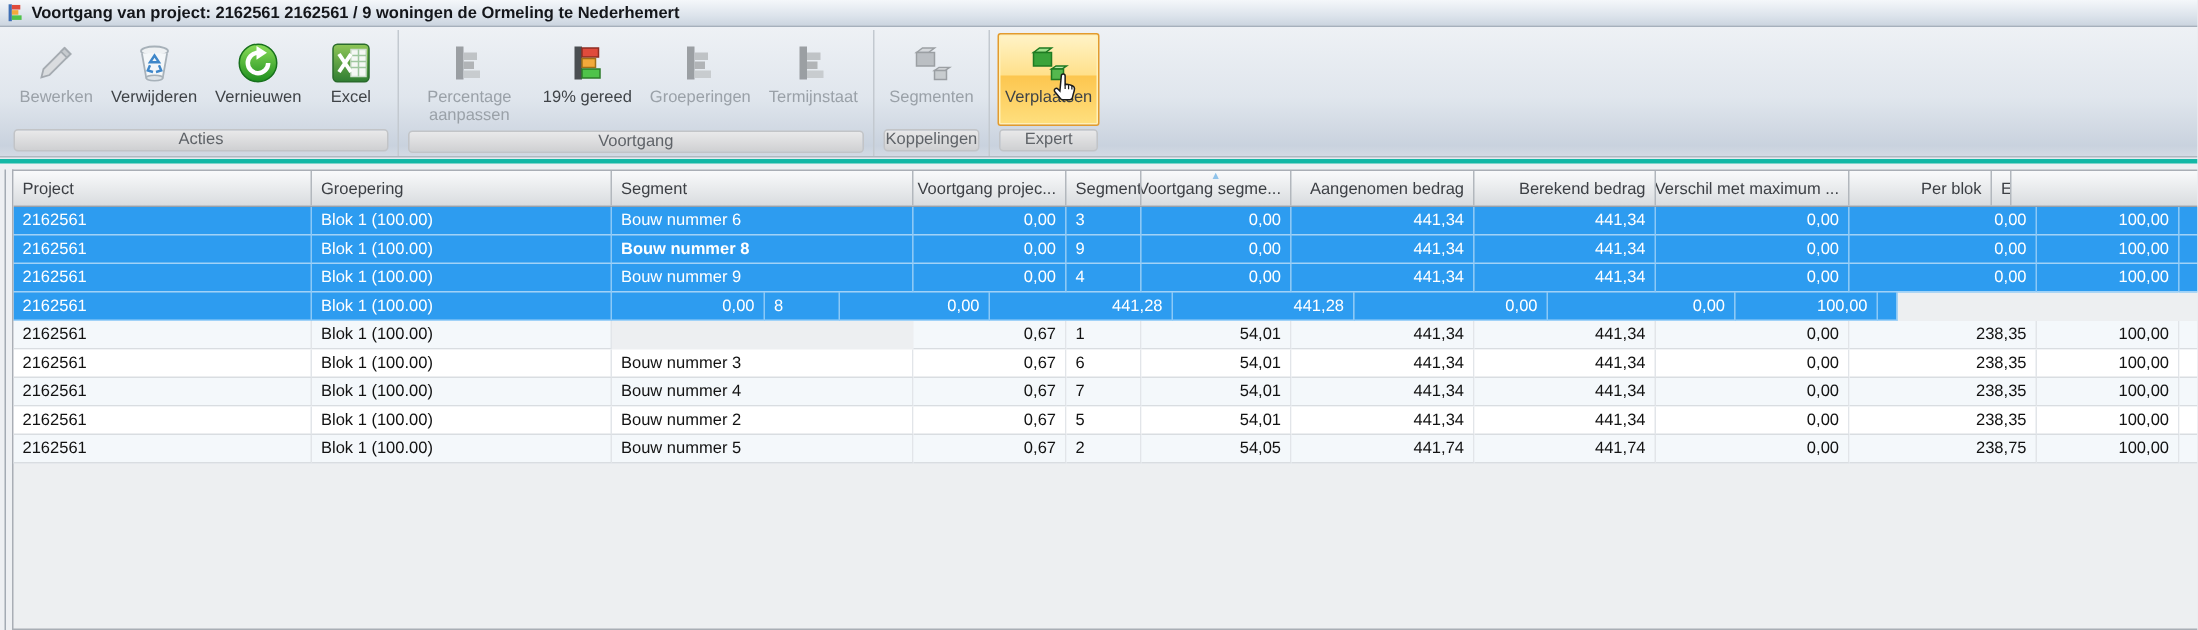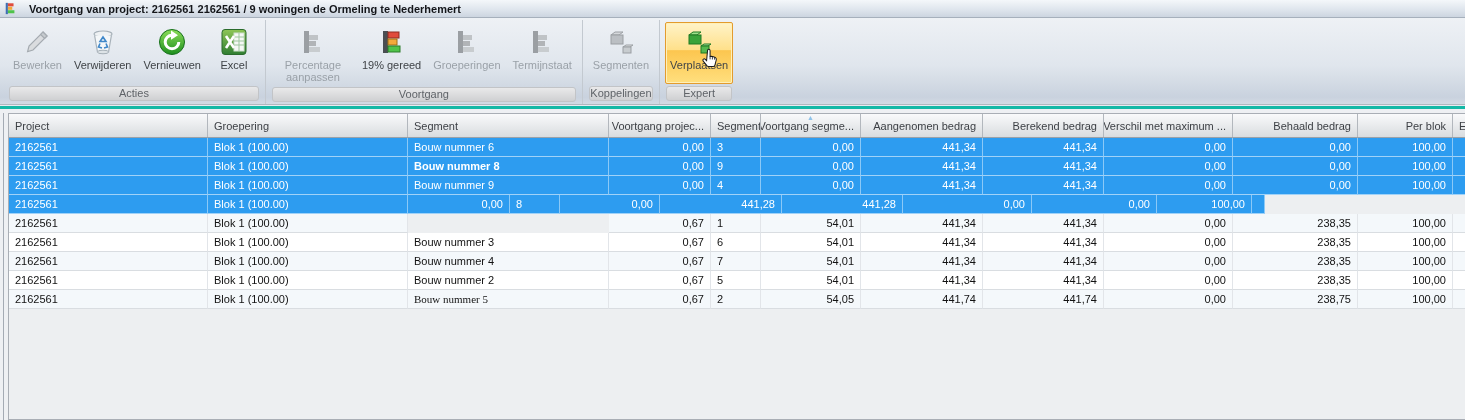--- a/index.html
+++ b/index.html
@@ -1,21 +1,21 @@
 <!DOCTYPE html>
 <html style="--sel: #2d9cf0; --hl-border: #e39b2d;"><head>
 <meta charset="utf-8">
 <style>
   * { margin:0; padding:0; box-sizing:border-box; }
   html,body { width:1465px; height:420px; overflow:hidden;
     font-family:"Liberation Sans", sans-serif; background:#e7ebf0; }
   .window { position:relative; width:1465px; height:420px; }
 
   
-  .titlebar { height:18px; display:flex; align-items:center; gap:12px; padding-left:4px;
+  .titlebar { height:18px; display:flex; align-items:center; gap:4px; padding-left:4px;
     background:linear-gradient(#f4f7fa,#dde4ec 60%,#ccd5e0); border-bottom:1px solid #a6b0bc; }
   .titlebar .title-text { font-size:11px; font-weight:700; color:#14161a; white-space:nowrap; }
   .title-icon { width:13px; height:13px; display:inline-block; }
   .title-icon svg { width:13px; height:13px; display:block; }
 
   
   .ribbon { height:87px; display:flex; align-items:stretch; padding:2px 0 0 5px;
     background:linear-gradient(#eef1f5,#e0e6ed 55%,#c9d2de 92%,#d3dae4);
     border-bottom:1px solid #b0b7bf; }
   .rb-group { display:flex; flex-direction:column; padding:0 3px; position:relative; }
@@ -245,23 +245,20 @@
             </div>
             <div class="hcell r" style="width: 122px;">
               <span>Aangenomen bedrag</span>
             </div>
             <div class="hcell r" style="width: 121px;">
               <span>Berekend bedrag</span>
             </div>
             <div class="hcell r" style="width: 129px;">
               <span>Verschil met maximum ...</span>
             </div>
-            <div class="hcell r" style="width: 125px;">
-              <span>Behaald bedrag</span>
-            </div>
             <div class="hcell r" style="width: 95px;">
               <span>Per blok</span>
             </div>
             <div class="hcell" style="width: 13px;">
               <span>E</span>
             </div>
           </div>
           <div class="row sel">
             <div class="cell" style="width: 199px;">2162561</div>
             <div class="cell" style="width: 200px;">Blok 1 (100.00)</div>
@@ -369,21 +366,21 @@
             <div class="cell r" style="width: 122px;">441,34</div>
             <div class="cell r" style="width: 121px;">441,34</div>
             <div class="cell r" style="width: 129px;">0,00</div>
             <div class="cell r" style="width: 125px;">238,35</div>
             <div class="cell r" style="width: 95px;">100,00</div>
             <div class="cell" style="width: 13px;"></div>
           </div>
           <div class="row band">
             <div class="cell" style="width: 199px;">2162561</div>
             <div class="cell" style="width: 200px;">Blok 1 (100.00)</div>
-            <div class="cell" style="width: 201px; font-family: Liberation Serif, serif;">Bouw nummer 5</div>
+            <div class="cell" style="width: 201px;">Bouw nummer 5</div>
             <div class="cell r" style="width: 102px;">0,67</div>
             <div class="cell" style="width: 50px;">2</div>
             <div class="cell r" style="width: 100px;">54,05</div>
             <div class="cell r" style="width: 122px;">441,74</div>
             <div class="cell r" style="width: 121px;">441,74</div>
             <div class="cell r" style="width: 129px;">0,00</div>
             <div class="cell r" style="width: 125px;">238,75</div>
             <div class="cell r" style="width: 95px;">100,00</div>
             <div class="cell" style="width: 13px;"></div>
           </div>

